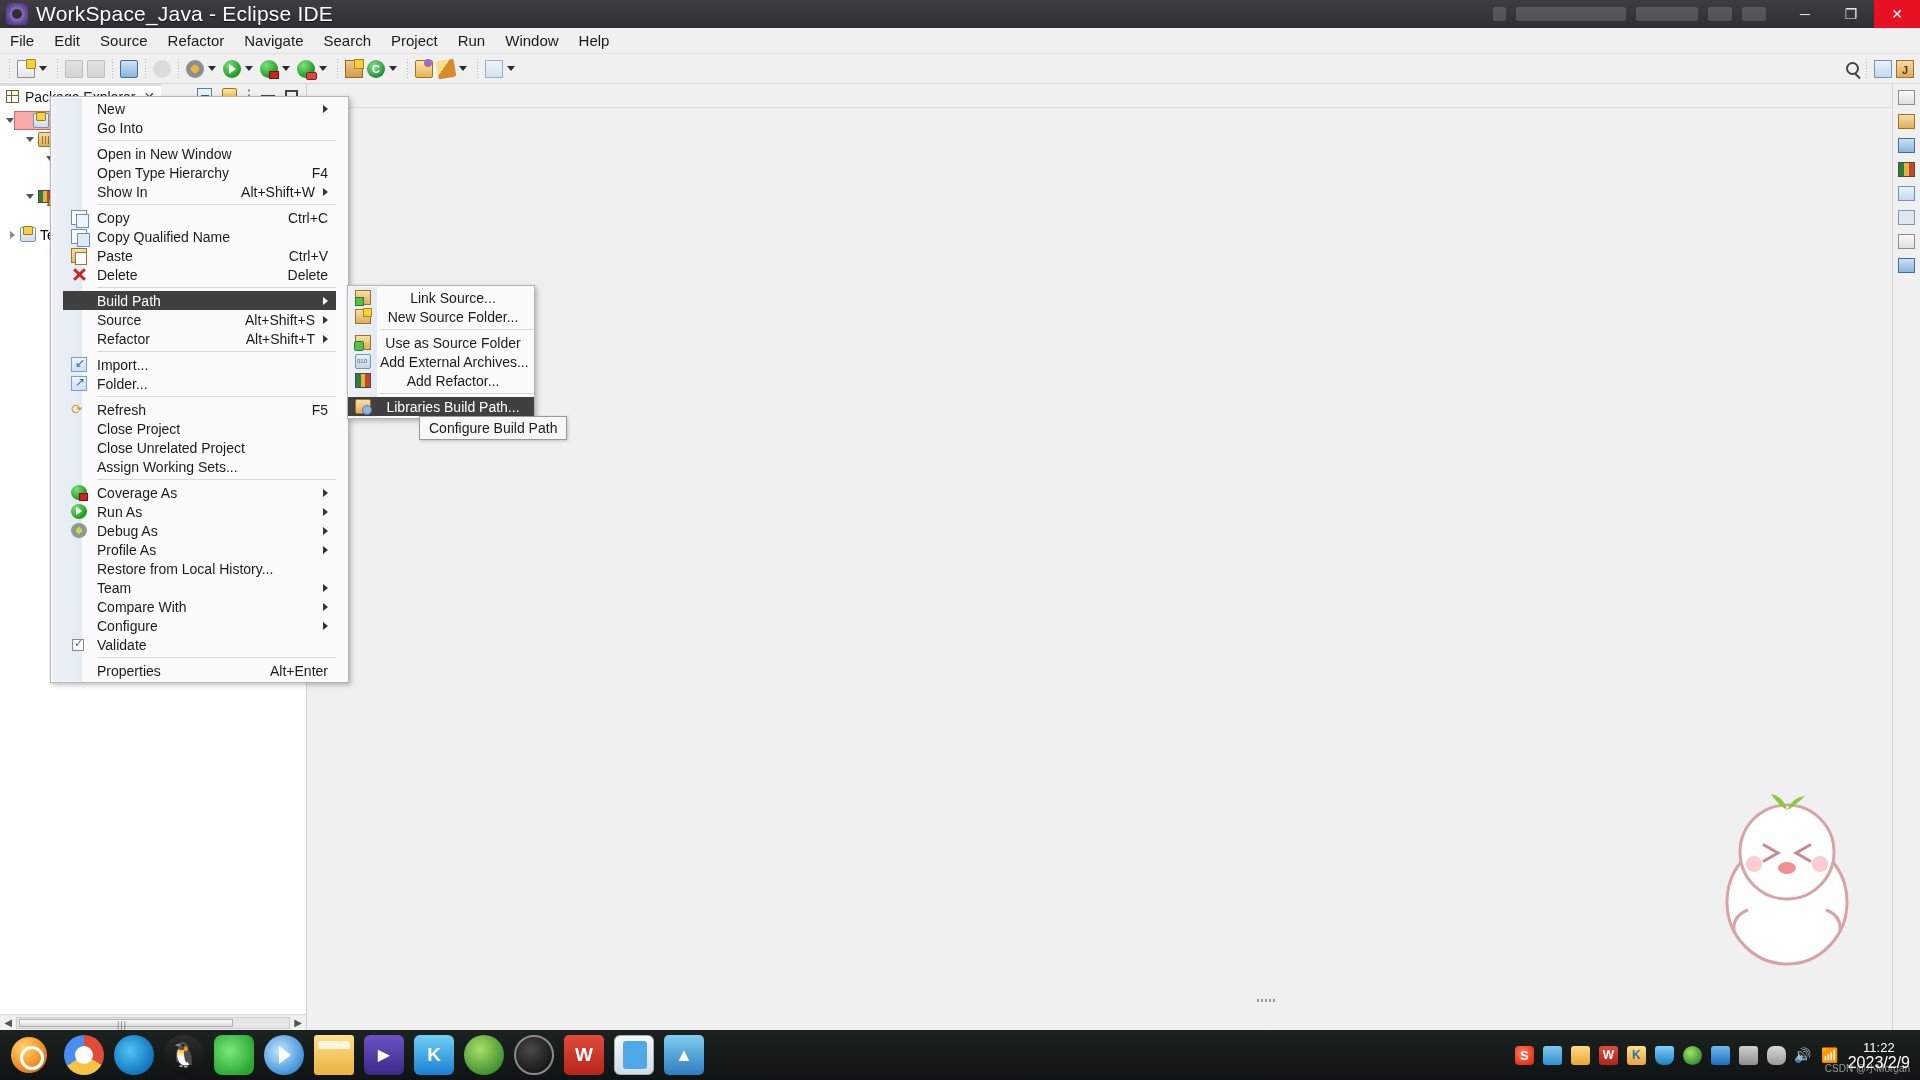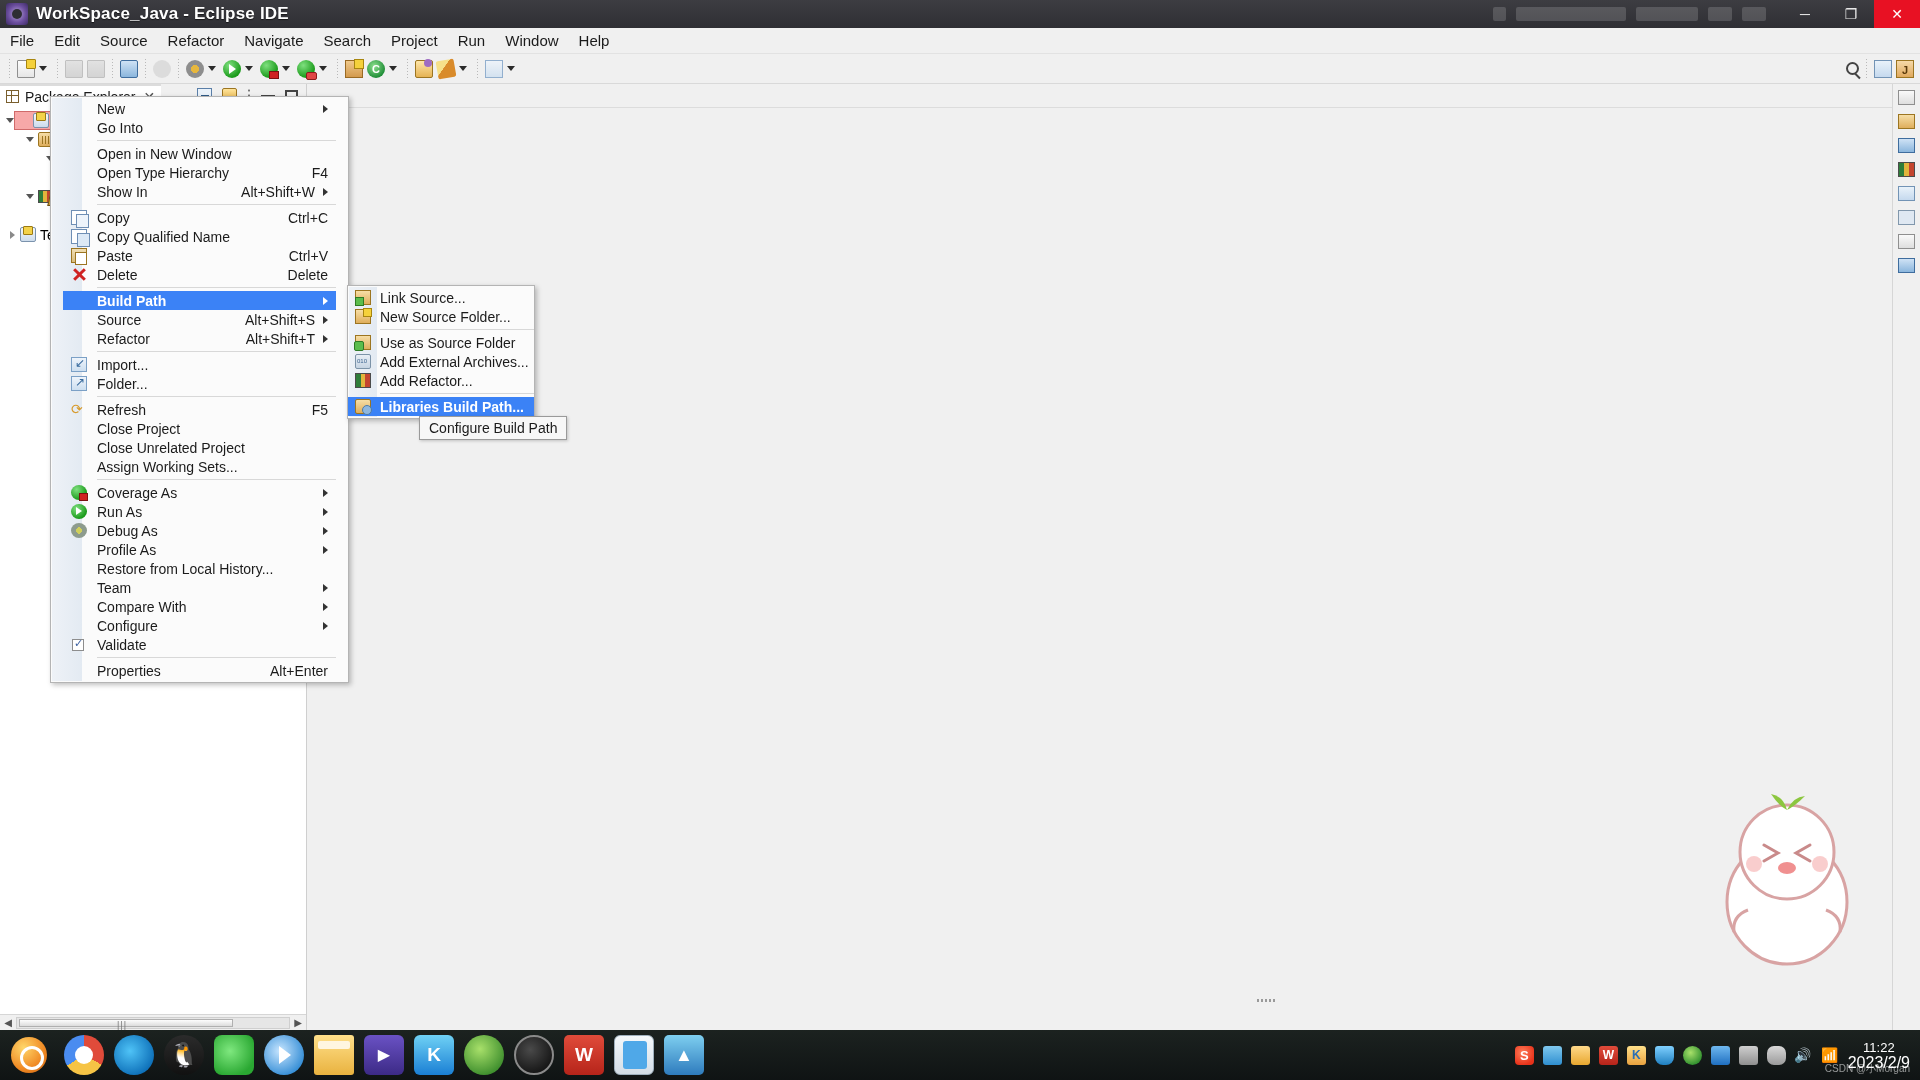--- a/index.html
+++ b/index.html
@@ -35,21 +35,21 @@
     width: 22px; height: 22px; margin-left: 6px; margin-right: 8px;
     border-radius: 3px;
     background: radial-gradient(circle at 50% 50%, #b8a7d9 0%, #6d4fa0 55%, #3b2a63 100%);
     position: relative;
   }
   #titlebar .tb-icon::after {
     content: ""; position: absolute; left: 6px; top: 6px; width: 10px; height: 10px;
     border-radius: 50%; background: #2e2e33;
   }
   #titlebar .tb-title {
-    font-size: 17px; font-weight: bold; letter-spacing: .2px;
+    font-size: 21px; font-weight: normal; letter-spacing: .2px;
     text-shadow: 0 1px 1px rgba(0,0,0,.6);
   }
   #titlebar .tb-ghost {
     margin-left: 18px; font-size: 12px; color: rgba(255,255,255,.22);
     letter-spacing: 6px;
   }
   #titlebar .tb-right {
     margin-left: auto; display: flex; align-items: stretch; height: 28px;
   }
   #titlebar .tb-btn {
@@ -258,21 +258,21 @@
     padding-left: 34px; padding-right: 8px; font-size: 14px; color: #1b1b1b;
     z-index: 2;
   }
   .cm-item .cm-ico { position: absolute; left: 8px; width: 16px; height: 15px; }
   .cm-item .cm-label { flex: 1; white-space: nowrap; }
   .cm-item .cm-accel { color: #1b1b1b; font-size: 14px; margin-left: 14px; }
   .cm-item .cm-sub {
     width: 0; height: 0; margin-left: 8px;
     border-left: 5px solid #333; border-top: 4px solid transparent; border-bottom: 4px solid transparent;
   }
-  .cm-item.selected { background: #3b82f6; color: #fff; font-weight: bold; }
+  .cm-item.selected { background: #404040; color: #fff; }
   .cm-item.selected .cm-sub { border-left-color: #fff; }
   .cm-sep { height: 1px; margin: 3px 0 3px 34px; background: #d8d8d8; position: relative; z-index: 2; }
   .cm-check {
     position: absolute; left: 9px; width: 12px; height: 12px;
     border: 1px solid #8d8d8d; background: #fff;
   }
   .cm-check::after { content:"✓"; position:absolute; left:1px; top:-3px; font-size:11px; color:#3a5fa0; }
 
   
   .ci-copy { background:#fff; border:1px solid #6f8fb5; }
@@ -305,21 +305,21 @@
   #submenu {
     position: absolute; left: 347px; top: 285px; width: 188px;
     background: #fbfbfb; border: 1px solid #b4b4b4;
     box-shadow: 2px 2px 5px rgba(0,0,0,.25);
     padding: 2px 0; z-index: 50;
   }
   #submenu .cm-gutter {
     position: absolute; left: 1px; top: 1px; bottom: 1px; width: 28px;
     background: linear-gradient(90deg,#eef2f7,#e3eaf2);
   }
-  #submenu .cm-item { padding-left: 32px; height: 19px; }
+  #submenu .cm-item { padding-left: 32px; height: 19px; text-align: center; }
   #submenu .cm-item .cm-ico { left: 7px; }
   #submenu .cm-sep { margin-left: 32px; }
   .si-linksrc { background:linear-gradient(180deg,#f6dea6,#dfae5c); border:1px solid #9c7521; }
   .si-linksrc::after { content:""; position:absolute; left:-1px; bottom:-2px; width:7px; height:7px;
     background:#5bbd4d; border:1px solid #2e7a26; }
   .si-newsrc { background:linear-gradient(180deg,#f6dea6,#dfae5c); border:1px solid #9c7521; }
   .si-newsrc::after { content:""; position:absolute; right:-2px; top:-2px; width:7px; height:7px;
     background:#f5d13b; border:1px solid #a8860f; }
   .si-usesrc { background:linear-gradient(180deg,#f6dea6,#dfae5c); border:1px solid #9c7521; }
   .si-usesrc::after { content:""; position:absolute; left:-2px; bottom:-2px; width:8px; height:8px;

